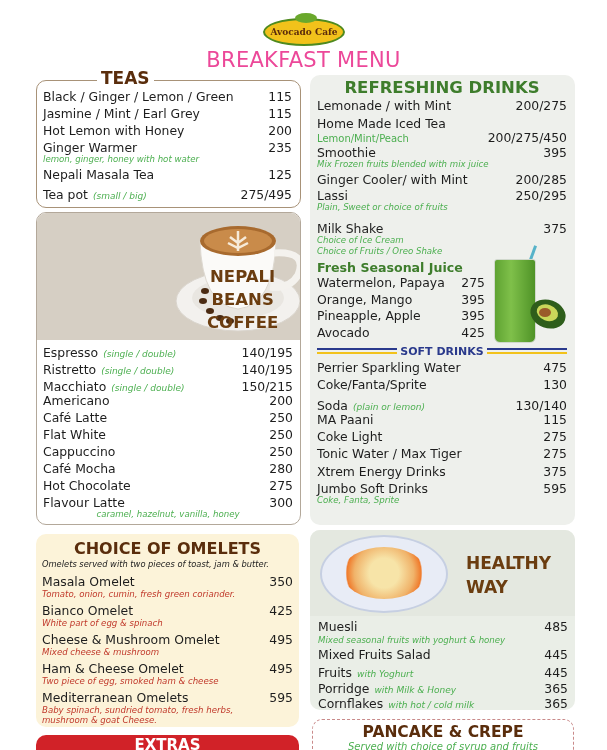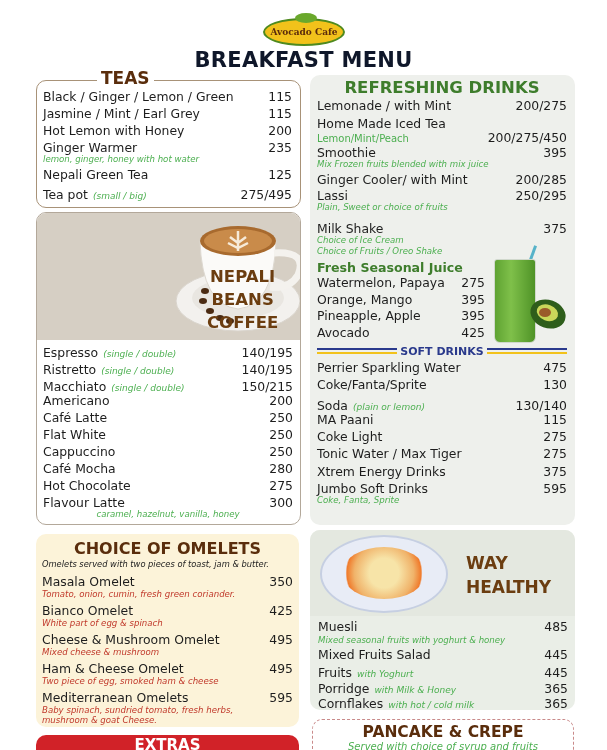--- a/index.html
+++ b/index.html
@@ -4,21 +4,21 @@
 <style>
   * { box-sizing: border-box; margin: 0; padding: 0; }
   html, body { width: 607px; height: 750px; overflow: hidden; background: #ffffff; }
   body { position: relative; font-family: "DejaVu Sans", sans-serif; color: #1d1d1d; }
 
   .logo { position: absolute; left: 263px; top: 18px; width: 82px; height: 28px; border-radius: 50%;
           background: #f2c21b; border: 2px solid #4f8a1f; display: flex; align-items: center; justify-content: center; }
   .logo .txt { font-family: "DejaVu Serif", serif; font-weight: bold; font-size: 9px; color: #5a2b0c; }
   .logo .leaf { position: absolute; top: -7px; left: 30px; width: 22px; height: 10px; border-radius: 50%; background: #6aa82c; }
   .title { position: absolute; left: 0; width: 607px; top: 48px; text-align: center; font-family: "DejaVu Sans", sans-serif;
-           font-weight: bold; font-size: 21px; color: #0f172a; letter-spacing: 0.3px; }
+           font-weight: normal; font-size: 21px; color: #ec4899; letter-spacing: 0.3px; }
 
   .box { position: absolute; }
   .row { display: flex; justify-content: space-between; align-items: baseline; white-space: nowrap; }
   .item { font-size: 12.4px; color: #1d1d1d; }
   .price { font-size: 12.4px; color: #1d1d1d; }
   .note { font-style: italic; font-size: 8.6px; color: #4caf50; }
   .note-red { font-style: italic; font-size: 8.6px; color: #c0392b; }
   .inl { font-style: italic; font-size: 9px; color: #4caf50; }
 
   
@@ -95,21 +95,21 @@
   <div class="row">
       <span class="item">Hot Lemon with Honey</span>
       <span class="price">200</span>
     </div>
   <div class="row" style="height:14px">
       <span class="item">Ginger Warmer</span>
       <span class="price">235</span>
     </div>
   <div class="note" style="line-height:11px;margin-bottom:2px">lemon, ginger, honey with hot water</div>
   <div class="row">
-      <span class="item">Nepali Green Tea</span>
+      <span class="item">Nepali Masala Tea</span>
       <span class="price">125</span>
     </div>
   <div class="row">
       <span><span class="item">Tea pot</span> <span class="inl">(small / big)</span></span>
       <span class="price">275/495</span>
     </div>
 </div>
 <div class="teas-head">TEAS</div>
 
 <div class="box coffee">
@@ -320,22 +320,22 @@
       </div>
     <div class="note">Coke, Fanta, Sprite</div>
   </div>
 </div>
 
 <div class="box healthy">
   <div class="healthy-img">
     <div class="plate"></div>
     <div class="plate-food"></div>
     <div class="healthy-title">
+      <div>HEALTHY</div>
       <div>WAY</div>
-      <div>HEALTHY</div>
     </div>
   </div>
   <div class="healthy-list">
     <div class="row">
         <span class="item">Muesli</span>
         <span class="price">485</span>
       </div>
     <div class="note" style="line-height:11px;margin-bottom:1px">Mixed seasonal fruits with yoghurt &amp; honey</div>
     <div class="row">
         <span class="item">Mixed Fruits Salad</span>

